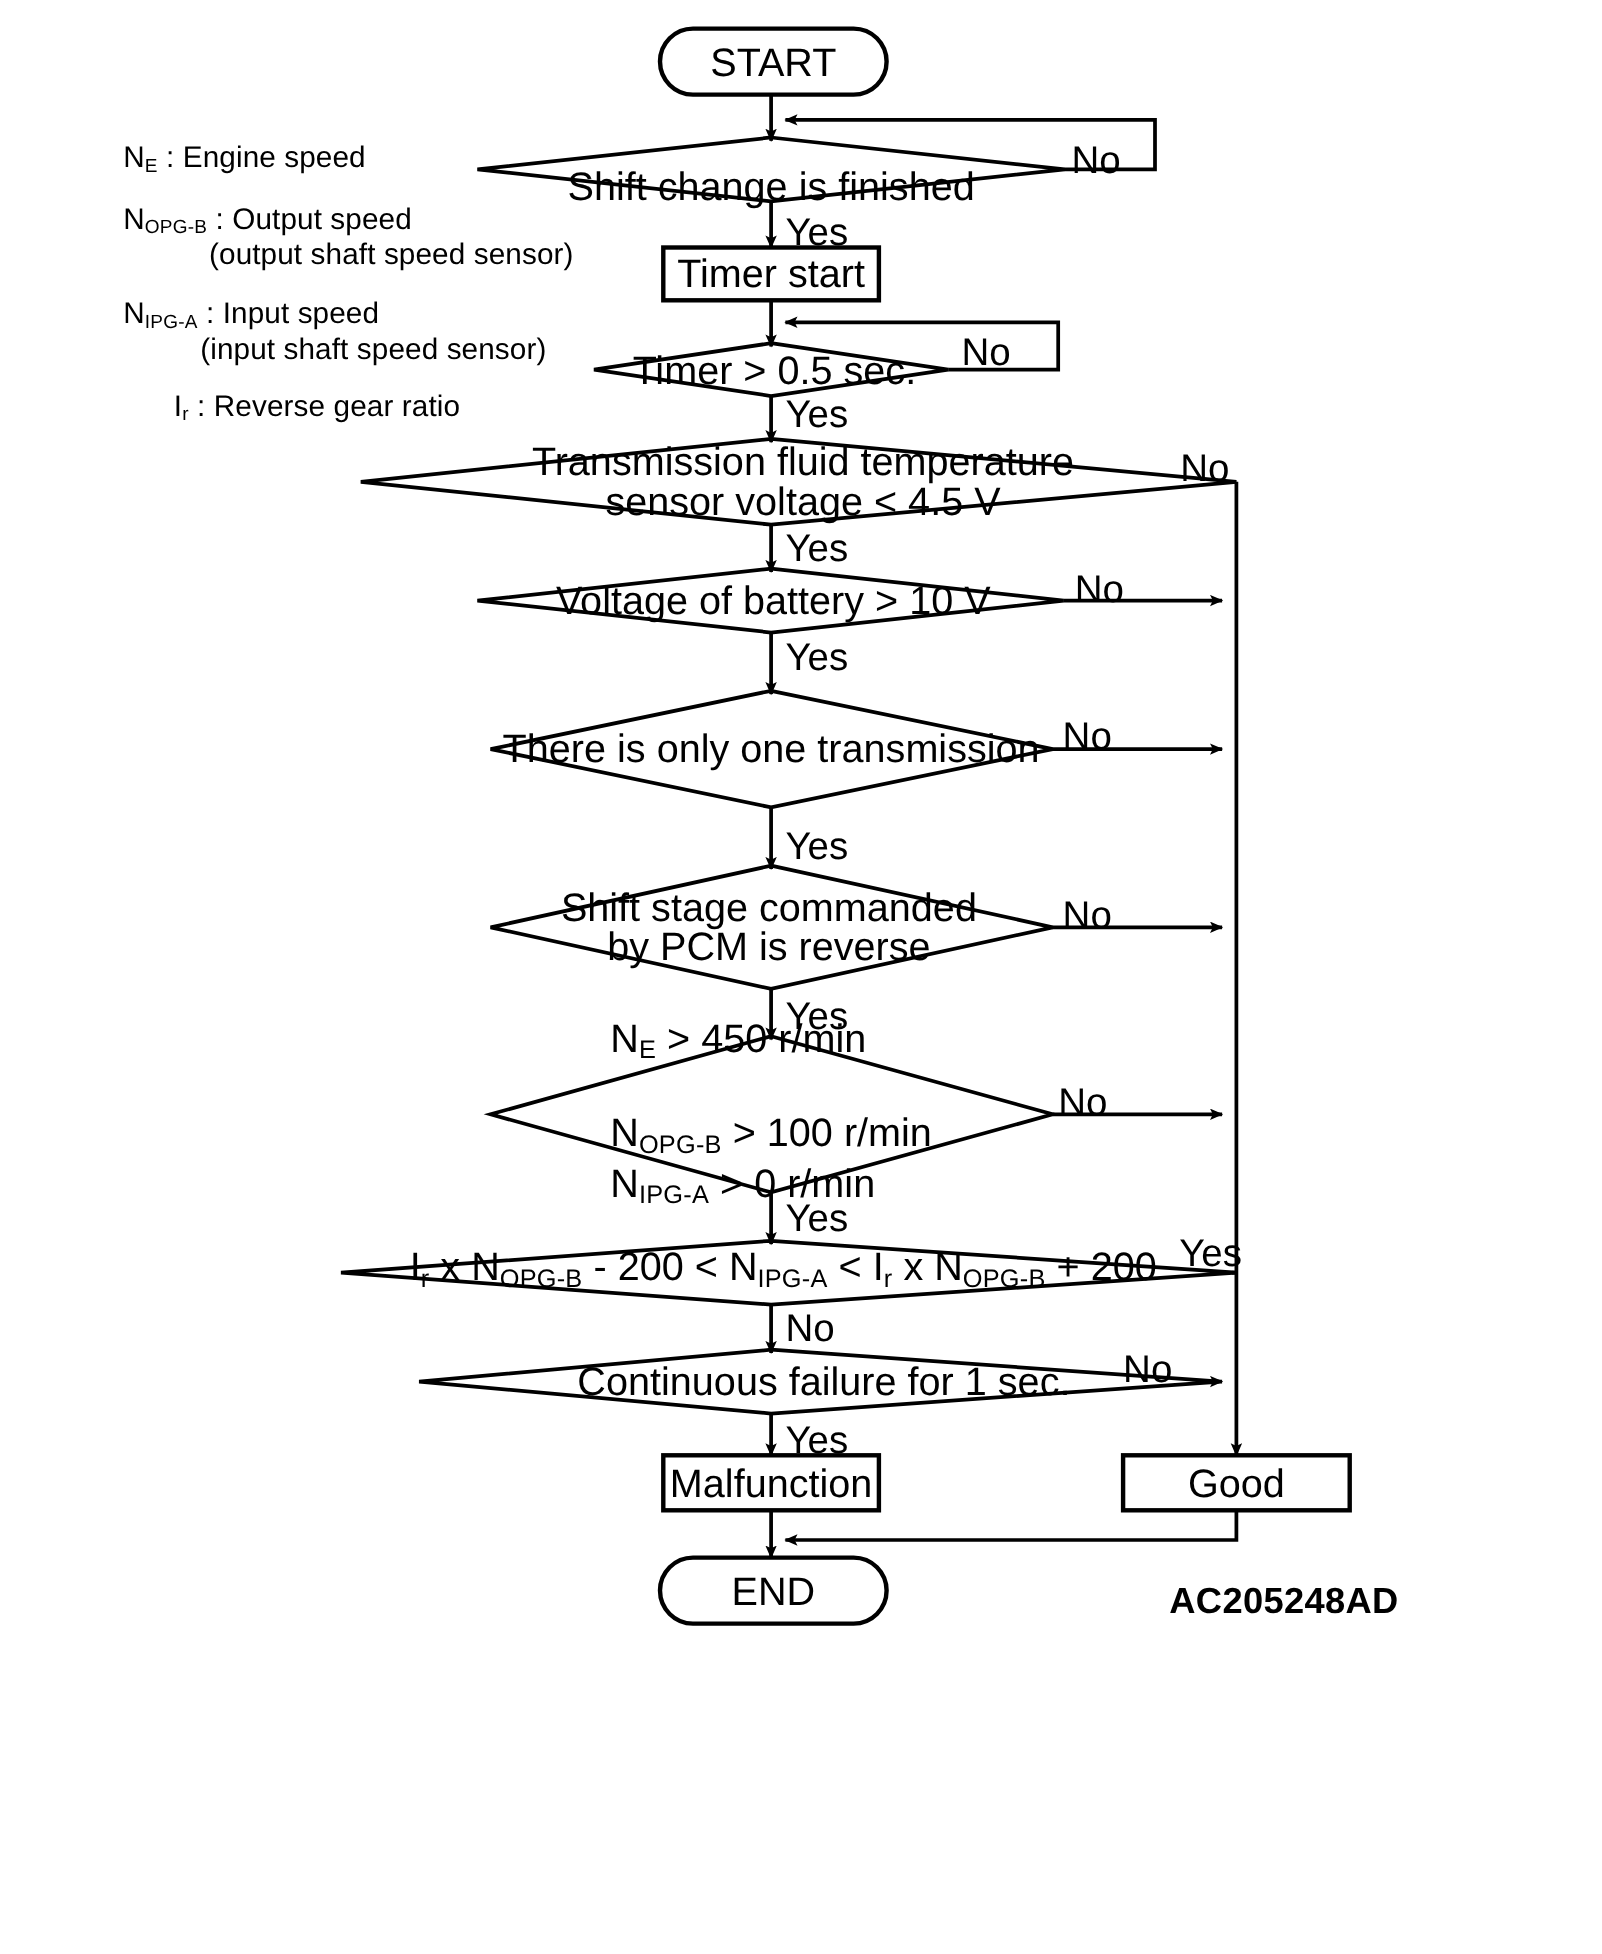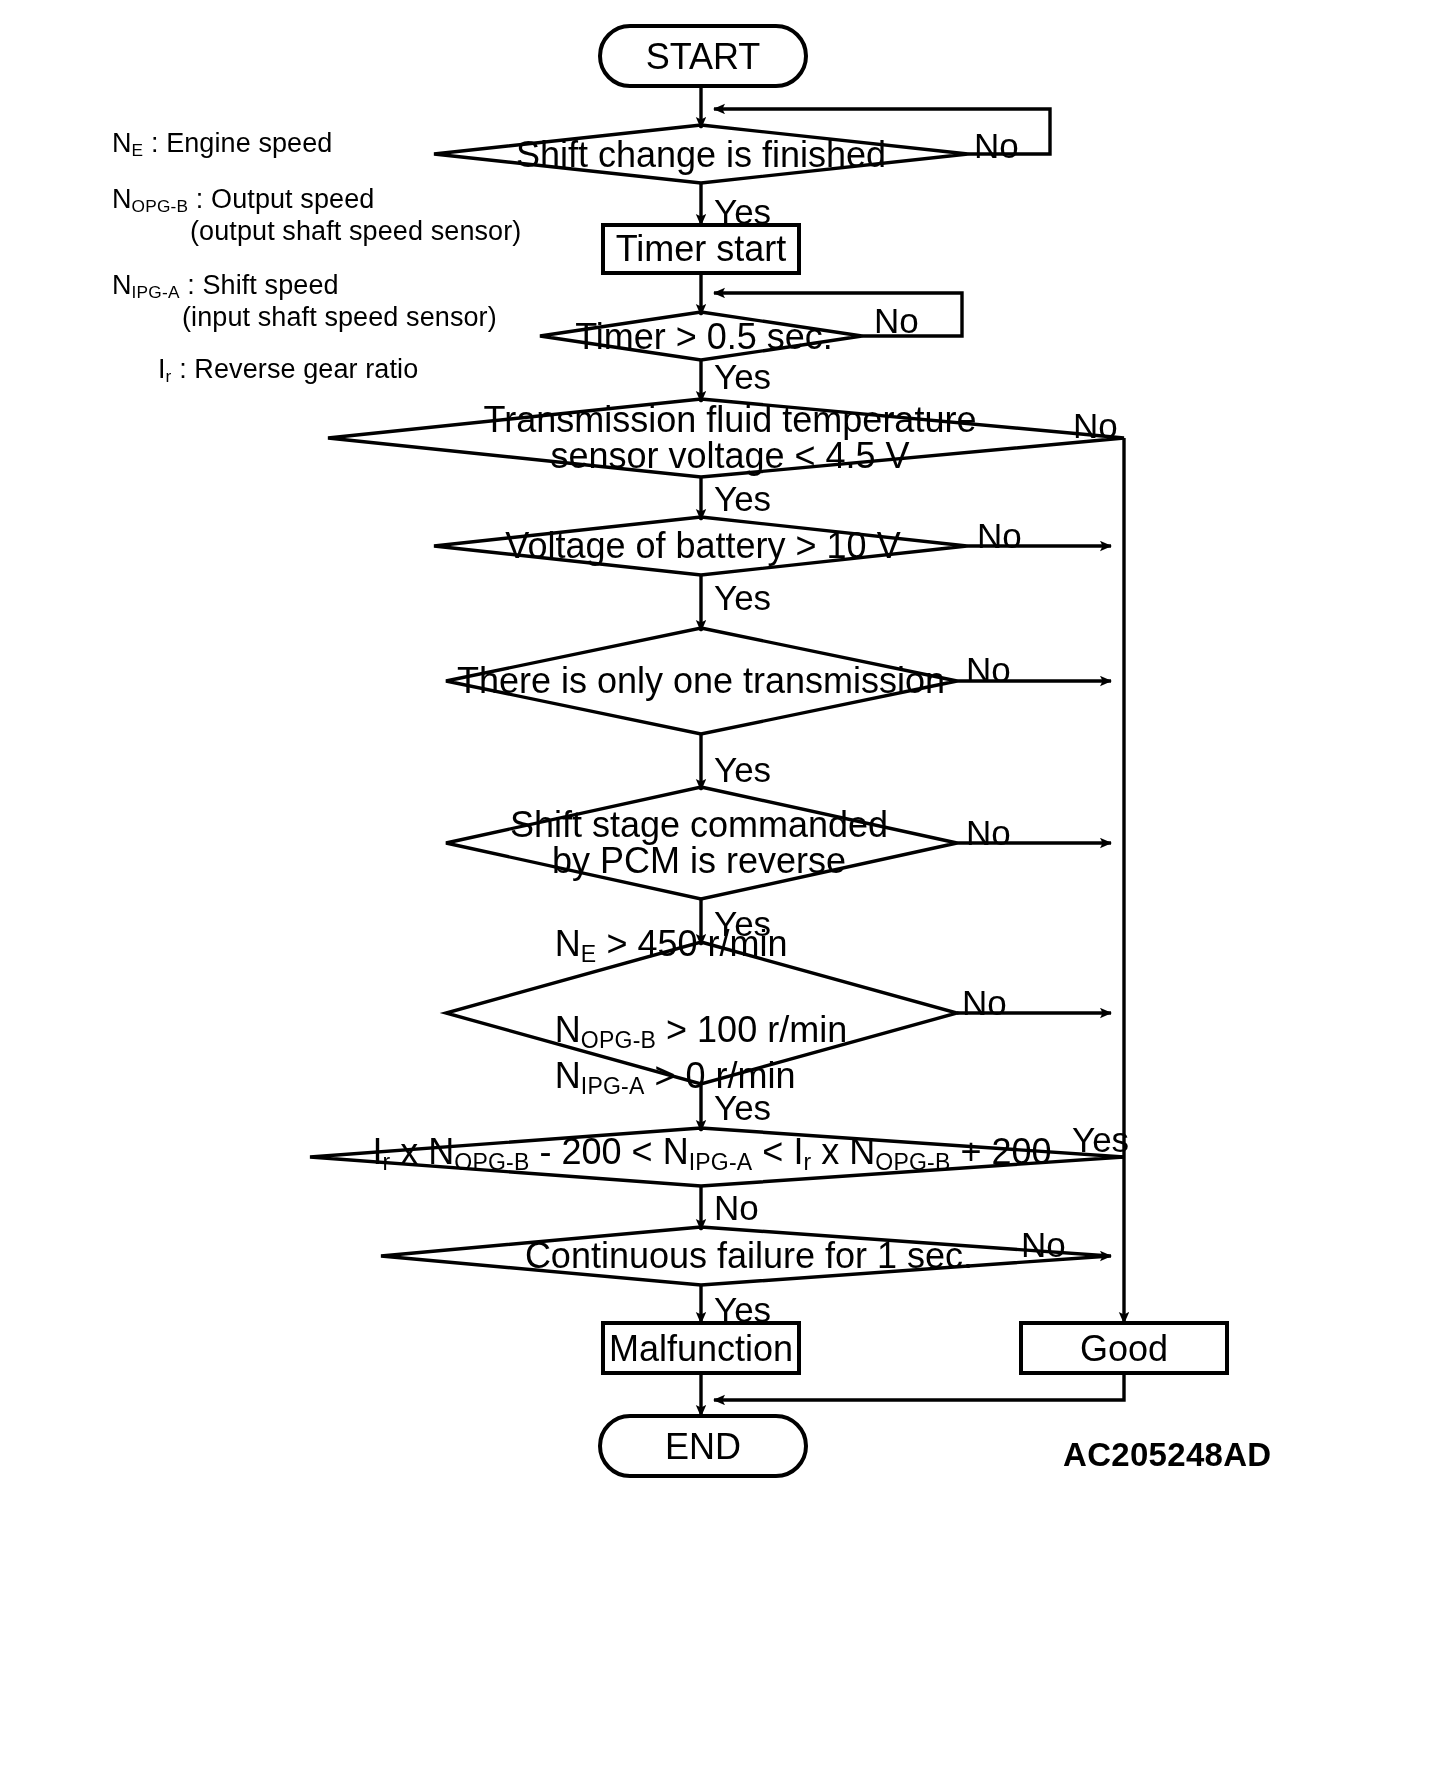--- a/index.html
+++ b/index.html
@@ -91,33 +91,33 @@
     <div class="legend-line" style="left:112px;top:128px;">
       <span>N</span><span class="sub">E</span><span> : Engine speed</span>
     </div>
     <div class="legend-line" style="left:112px;top:184px;">
       <span>N</span><span class="sub">OPG-B</span><span> : Output speed</span>
     </div>
     <div class="legend-line" style="left:190px;top:216px;">
       <span>(output shaft speed sensor)</span>
     </div>
     <div class="legend-line" style="left:112px;top:270px;">
-      <span>N</span><span class="sub">IPG-A</span><span> : Shift speed</span>
+      <span>N</span><span class="sub">IPG-A</span><span> : Input speed</span>
     </div>
     <div class="legend-line" style="left:182px;top:302px;">
       <span>(input shaft speed sensor)</span>
     </div>
     <div class="legend-line" style="left:114px;top:354px;margin-left:44px;">
       <span>I</span><span class="sub">r</span><span> : Reverse gear ratio</span>
     </div>
   </div>
 
   <div class="node-label" style="left:703px;top:57px;">START</div>
 
-  <div class="node-label" style="left:701px;top:155px;">Shift change is finished</div>
+  <div class="node-label" style="left:701px;top:170px;">Shift change is finished</div>
 
   <div class="node-label" style="left:701px;top:249px;">Timer start</div>
 
   <div class="node-label" style="left:704px;top:337px;">Timer &gt; 0.5 sec.</div>
 
   <div class="node-label two" style="left:730px;top:438px;">
     <div>Transmission fluid temperature</div>
     <div>sensor voltage &lt; 4.5 V</div>
   </div>
 

